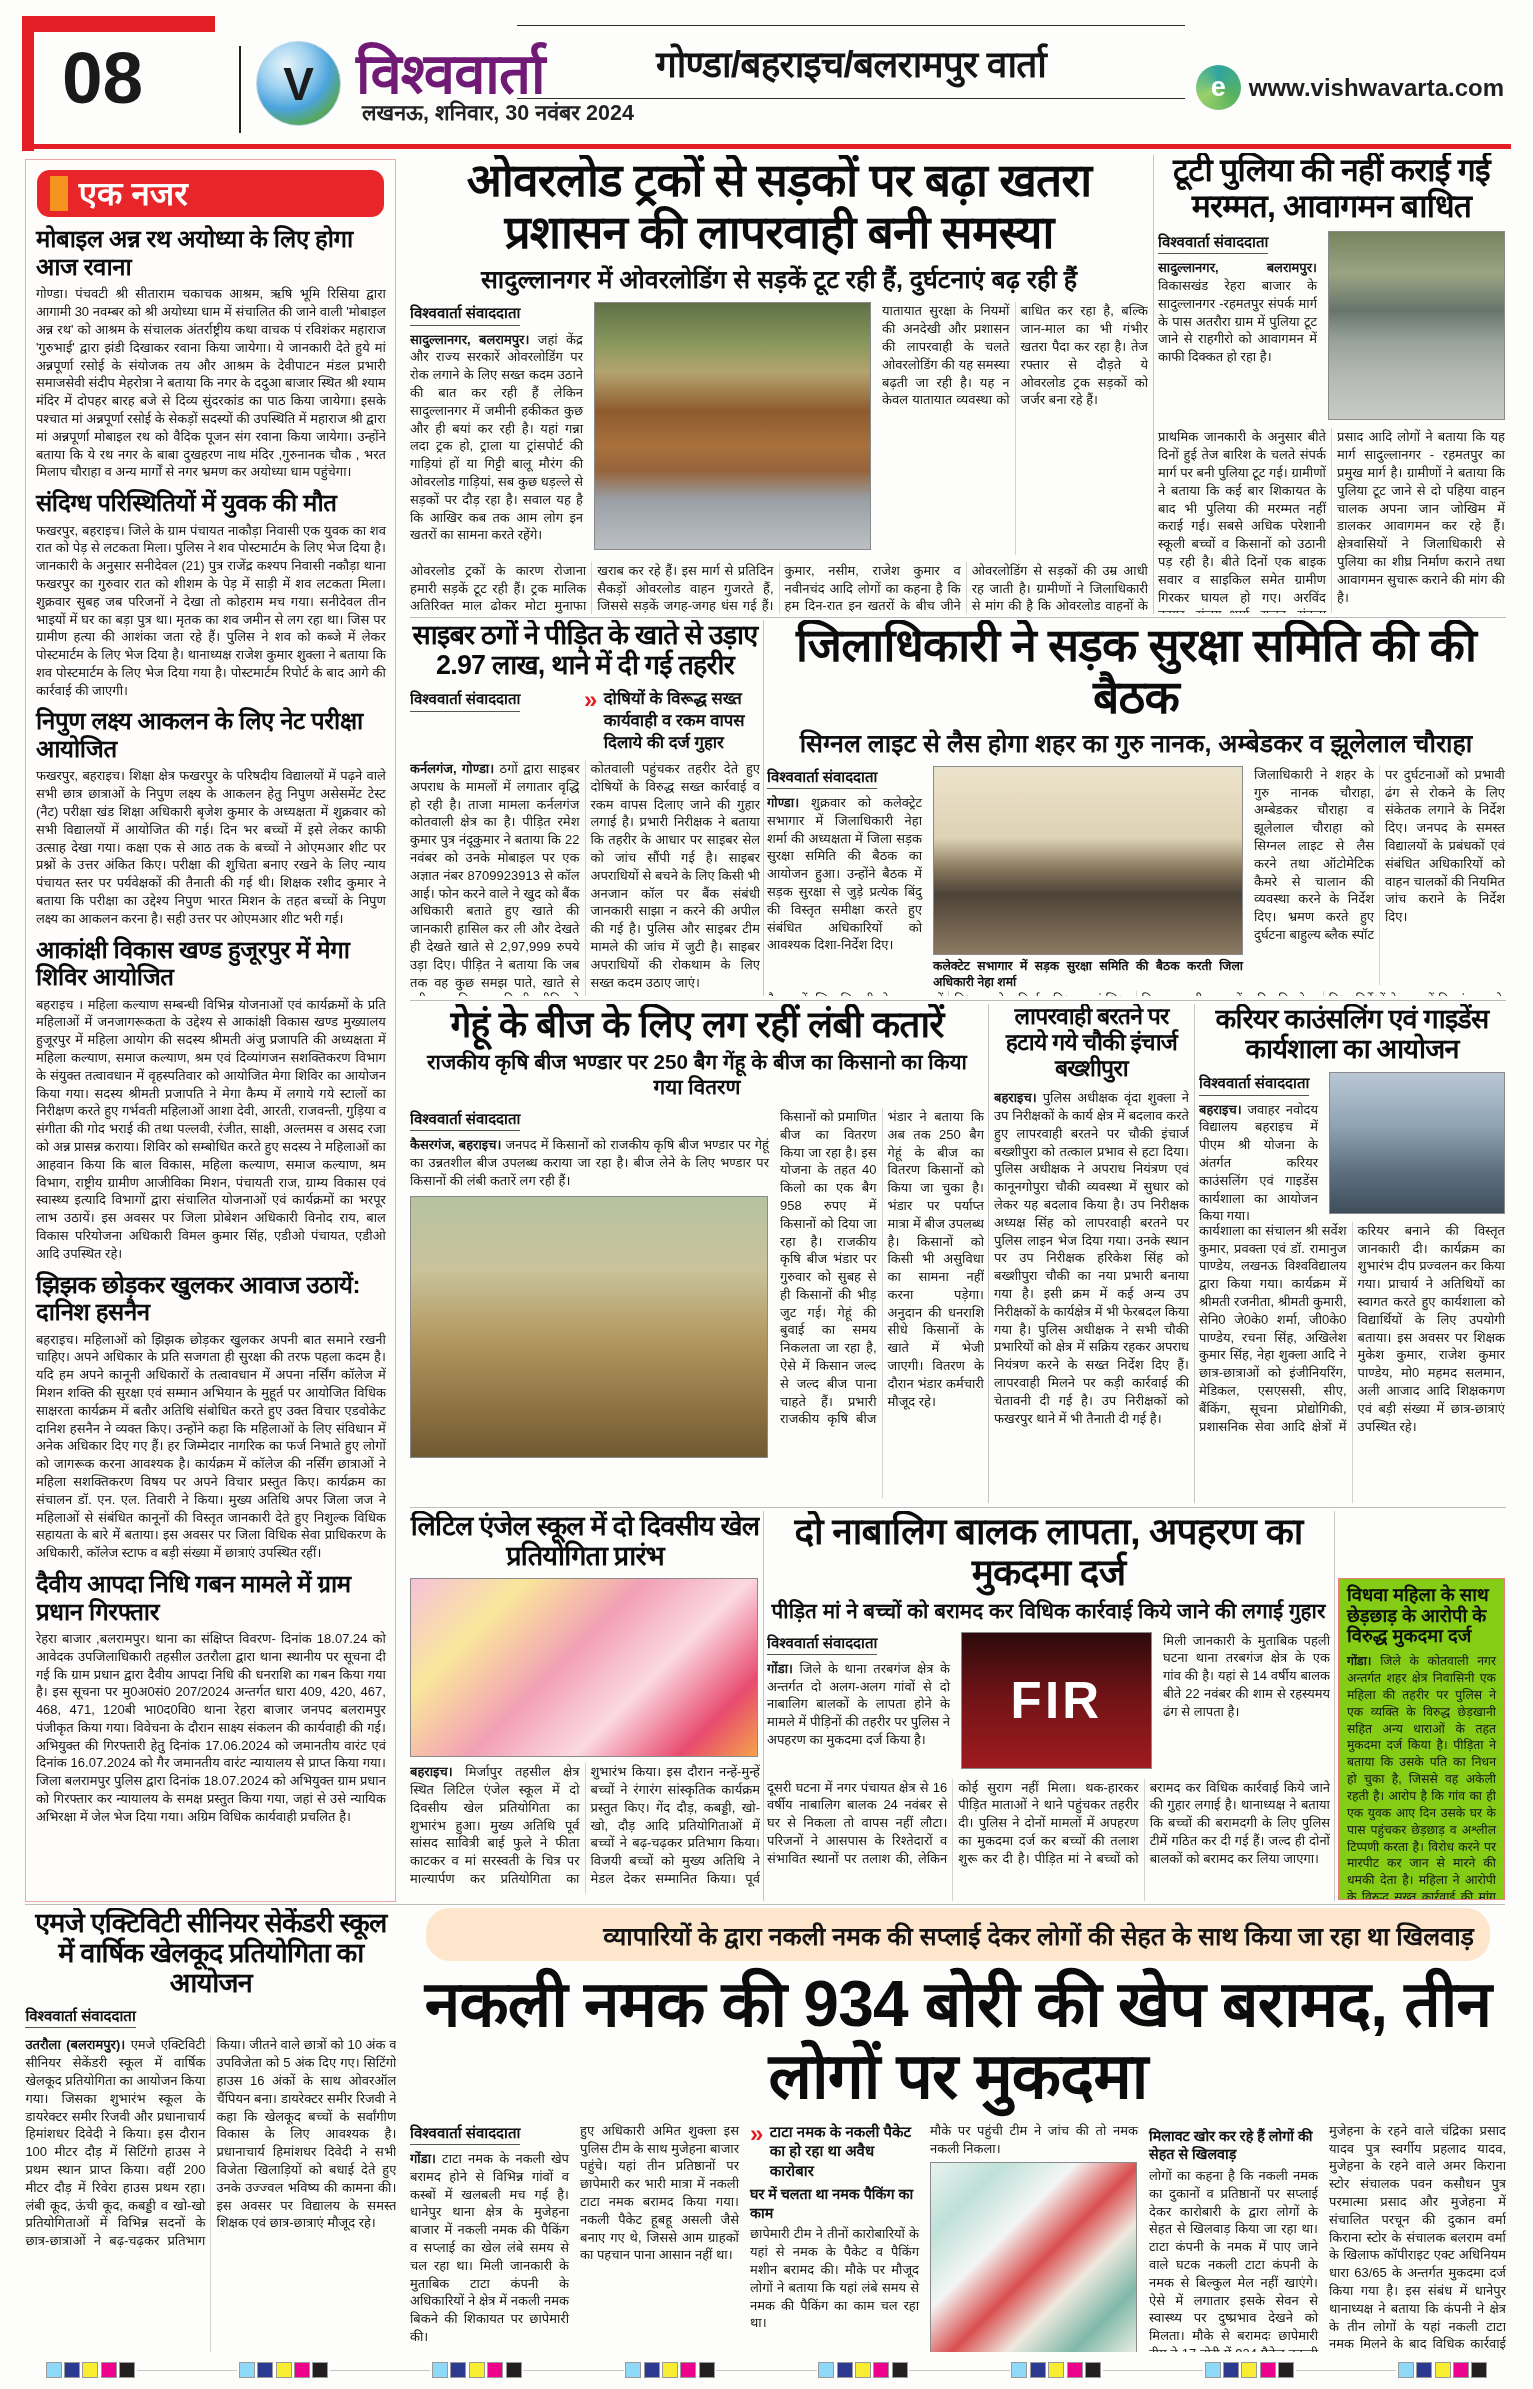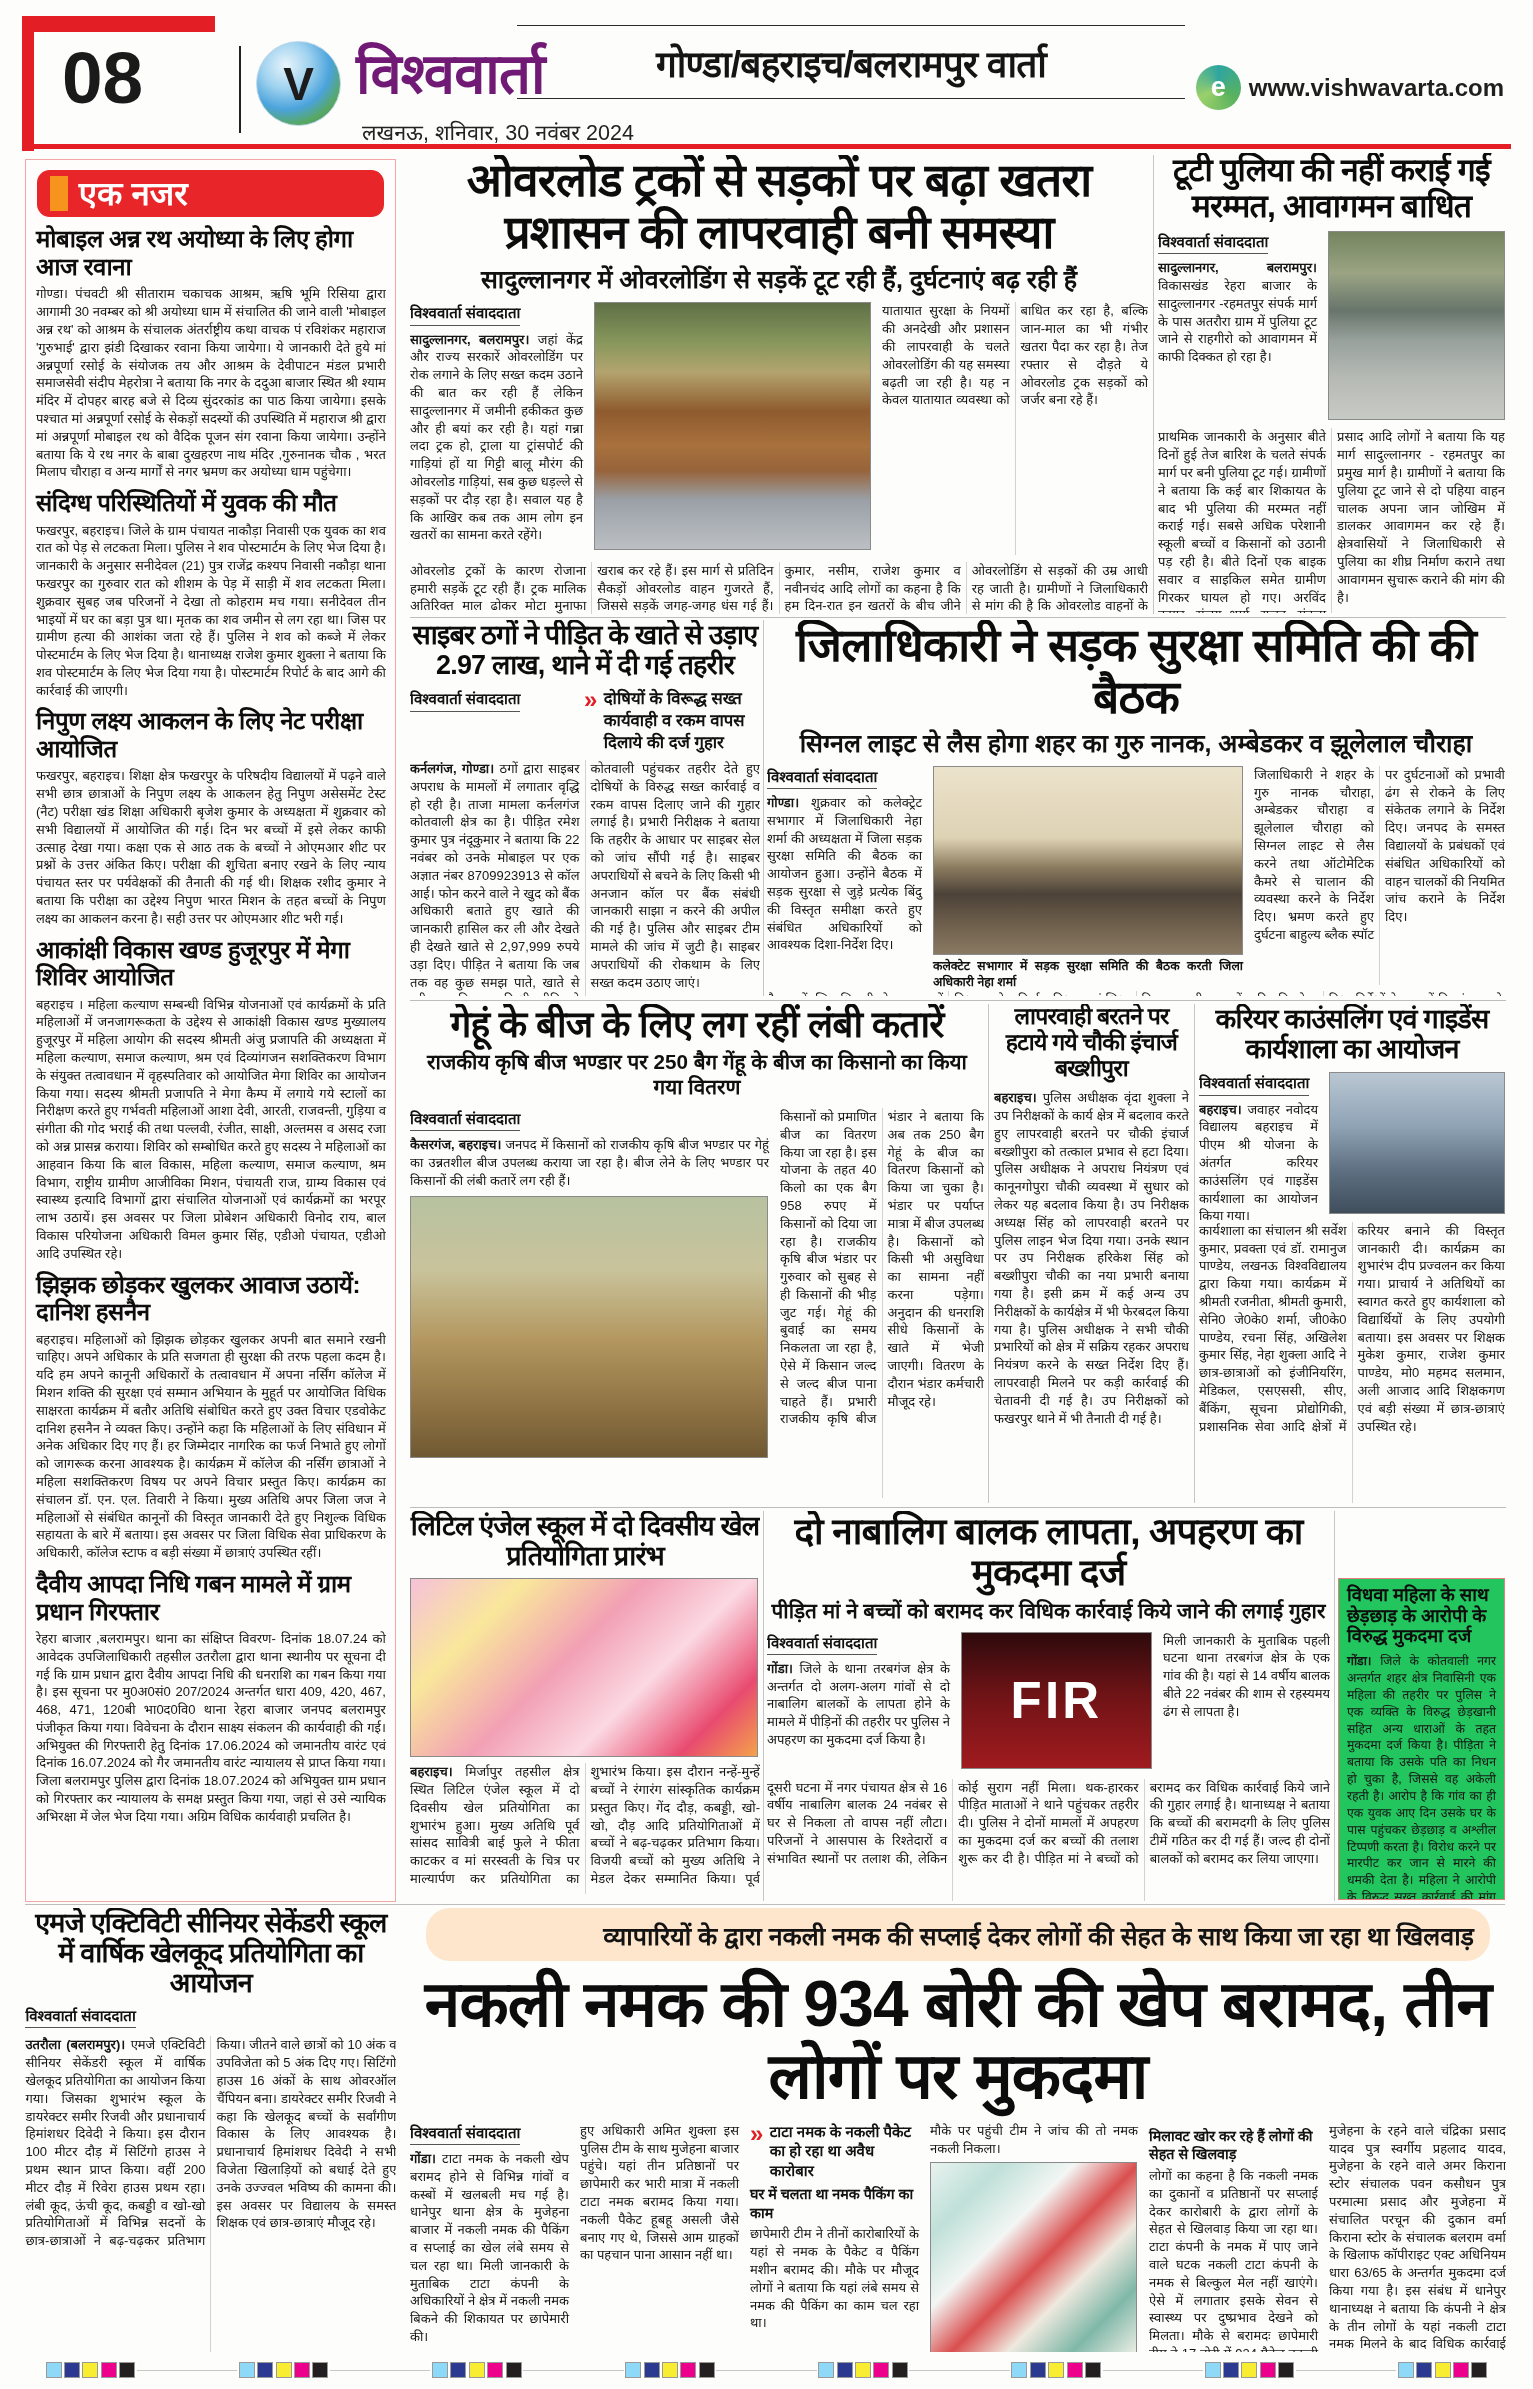--- a/index.html
+++ b/index.html
@@ -14,21 +14,21 @@
   
   .corner-bracket{left:22px;top:16px;width:181px;height:119px;
     border-top:16px solid #e31e25;border-left:12.7px solid #e31e25;}
   .page-number{left:62px;top:41px;font-size:73px;font-weight:700;line-height:1;color:#1a1a1a;}
   .mast-divider{left:239px;top:46px;width:2.4px;height:87px;background:#222;}
   .globe-logo{left:256px;top:41px;width:83px;height:83px;border-radius:50%;
     background:radial-gradient(circle at 35% 28%,#e8f4fb 0%,#9fd2ef 30%,#4ba3dc 55%,#58a85e 75%,#2e79b8 100%);
     display:flex;align-items:center;justify-content:center;
     font-size:46px;font-weight:700;color:#1c1c1c;border:1.6px solid #bcd6e8;}
   .masthead{left:356px;top:33px;font-size:56px;font-weight:700;color:#701a75;letter-spacing:-0.8px;}
-  .city-date{left:362px;top:117px;font-size:21.5px;font-weight:400;color:#222;text-align:right;}
+  .city-date{left:362px;top:97px;font-size:21.5px;font-weight:700;color:#222;text-align:right;}
   .section-title-wrap{left:517px;top:25.4px;width:668px;text-align:center;
     border-top:1.6px solid #2a2a2a;border-bottom:1.6px solid #2a2a2a;padding:11px 0 9.5px;}
   .section-title{font-size:37px;font-weight:700;color:#141414;letter-spacing:-0.8px;}
   .website-wrap{right:29px;top:65px;display:flex;align-items:center;gap:8px;}
   .e-logo{width:45px;height:45px;border-radius:50%;
     background:conic-gradient(#2fa5a0,#59b25e,#9ad06a,#2fa5a0);
     display:flex;align-items:center;justify-content:center;
     color:#fff;font-size:27px;font-weight:700;}
   .website-text{font-size:24px;font-weight:700;color:#1f1f1f;}
   .red-rule{left:22px;top:144px;right:22px;height:4.8px;background:#e31e25;position:absolute;}
@@ -69,21 +69,21 @@
   .ph-truck{background:linear-gradient(180deg,#5f7046 0%,#87975c 16%,#b3a46e 28%,#8f5b2e 44%,#a8713d 58%,#97633a 68%,#9aa0a6 80%,#bcc0c5 100%);}
   .ph-culvert{background:linear-gradient(180deg,#75845f 0%,#9aa483 22%,#67756b 42%,#98a19c 58%,#b6bab4 78%,#c7cac5 100%);}
   .ph-meeting{background:linear-gradient(180deg,#ece3cc 0%,#ded2b4 38%,#8a7a5e 54%,#4c4238 68%,#6e5f4c 84%,#8a7a63 100%);}
   .ph-wheat{background:linear-gradient(180deg,#b7c2a0 0%,#c9c39b 28%,#b3975f 55%,#8d7142 82%,#6f5832 100%);}
   .ph-career{background:linear-gradient(180deg,#b9c7d2 0%,#8fa3b5 38%,#5d6f80 70%,#404e5c 100%);}
   .ph-school{background:linear-gradient(135deg,#f6c1d9 0%,#f9e79b 22%,#f2a0b5 45%,#fbd9e2 65%,#e84b6f 85%,#f4a24b 100%);}
   .ph-fir{background:linear-gradient(180deg,#2e0a0c 0%,#6e1316 45%,#a01b1f 100%);
     display:flex;align-items:center;justify-content:center;color:#fff;font-weight:700;font-size:51px;letter-spacing:3.2px;}
   .ph-salt{background:linear-gradient(135deg,#e9f2ef 0%,#bfe0d8 18%,#f3f6f4 36%,#d94f4f 52%,#efe9df 66%,#7fb8a8 82%,#f7f3ea 100%);}
   
-  .widow-box{border:1.6px solid #e87d7d;background:#22c55e;padding:6.4px 8px;box-sizing:border-box;}
+  .widow-box{border:1.6px solid #e87d7d;background:#84cc16;padding:6.4px 8px;box-sizing:border-box;}
   
   .kicker{background:#fde6cc;border-radius:24px;text-align:center;
     font-size:25px;font-weight:700;padding:9.5px 16px;color:#131313;}
   
   .calibration-strip{position:absolute;left:44px;right:44px;bottom:9.5px;height:19px;
     display:flex;justify-content:space-between;align-items:center;
     background:linear-gradient(#b9b9b9,#b9b9b9) center/100% 0.8px no-repeat;}
   .cal-group{display:flex;gap:2.4px;background:#fff;padding:0 1.6px;}
   .cal-sq{width:16px;height:16px;border:0.8px solid #9a9a9a;box-sizing:border-box;}
 </style>

